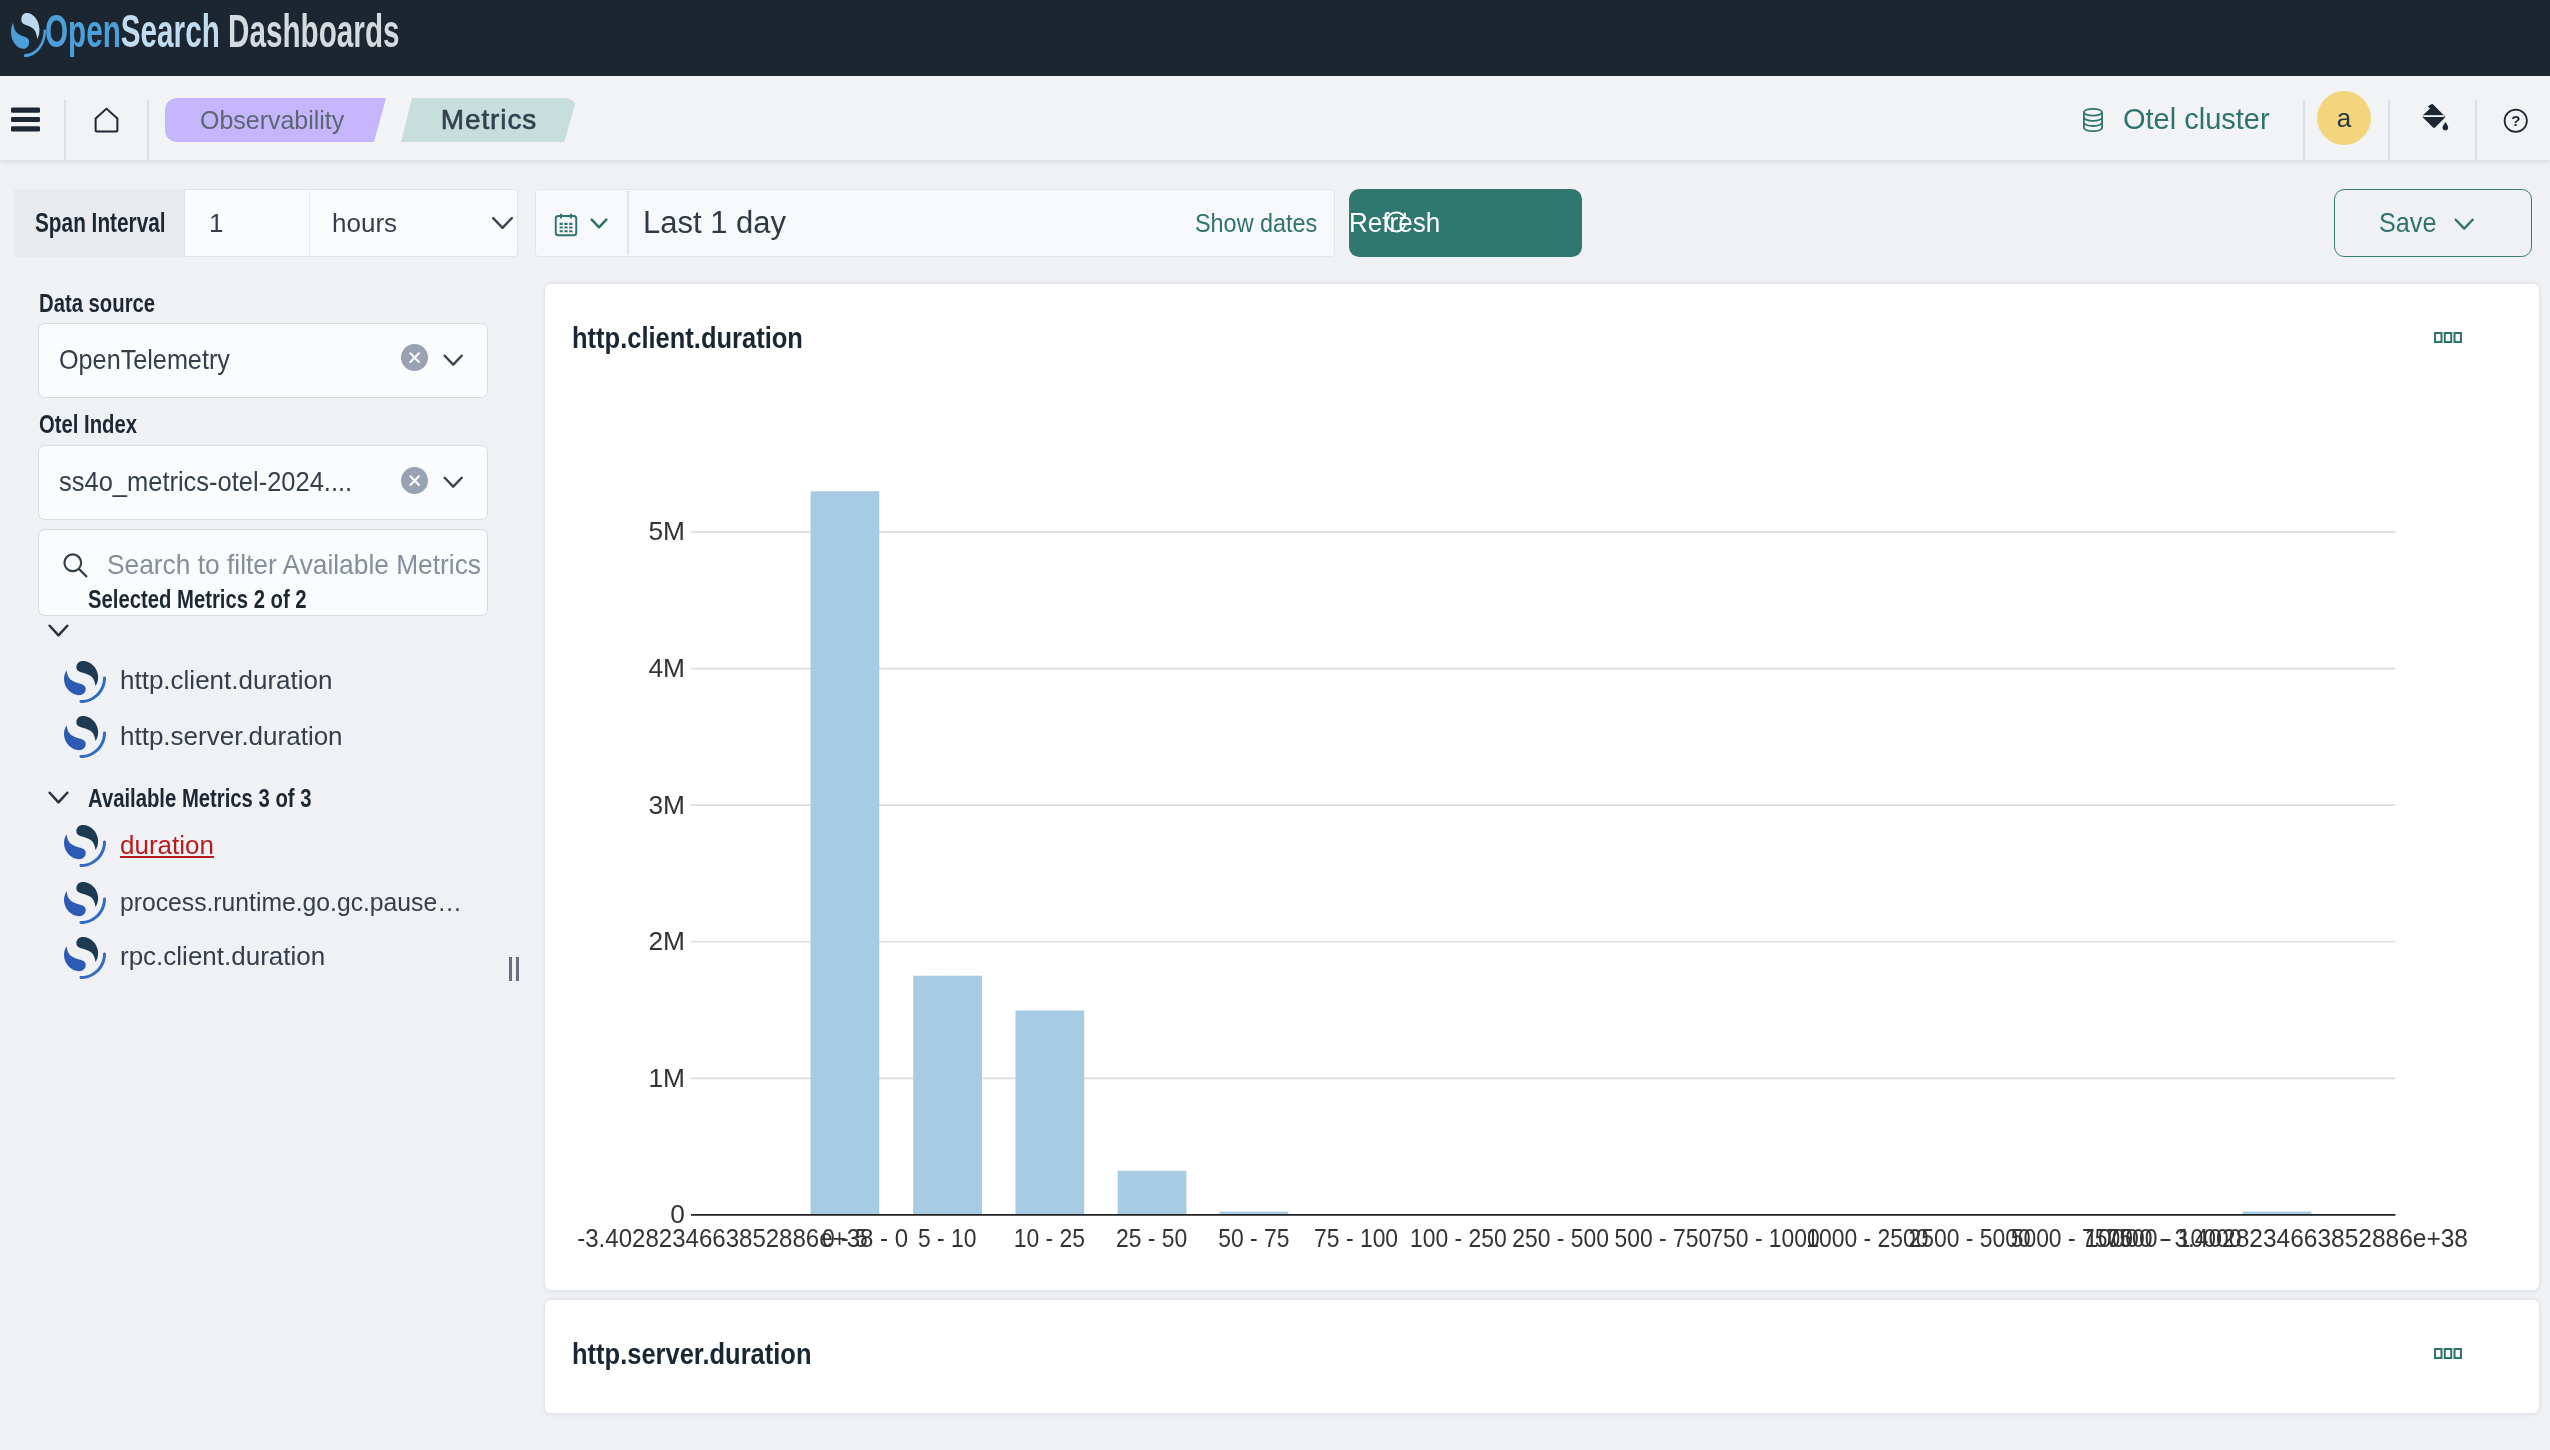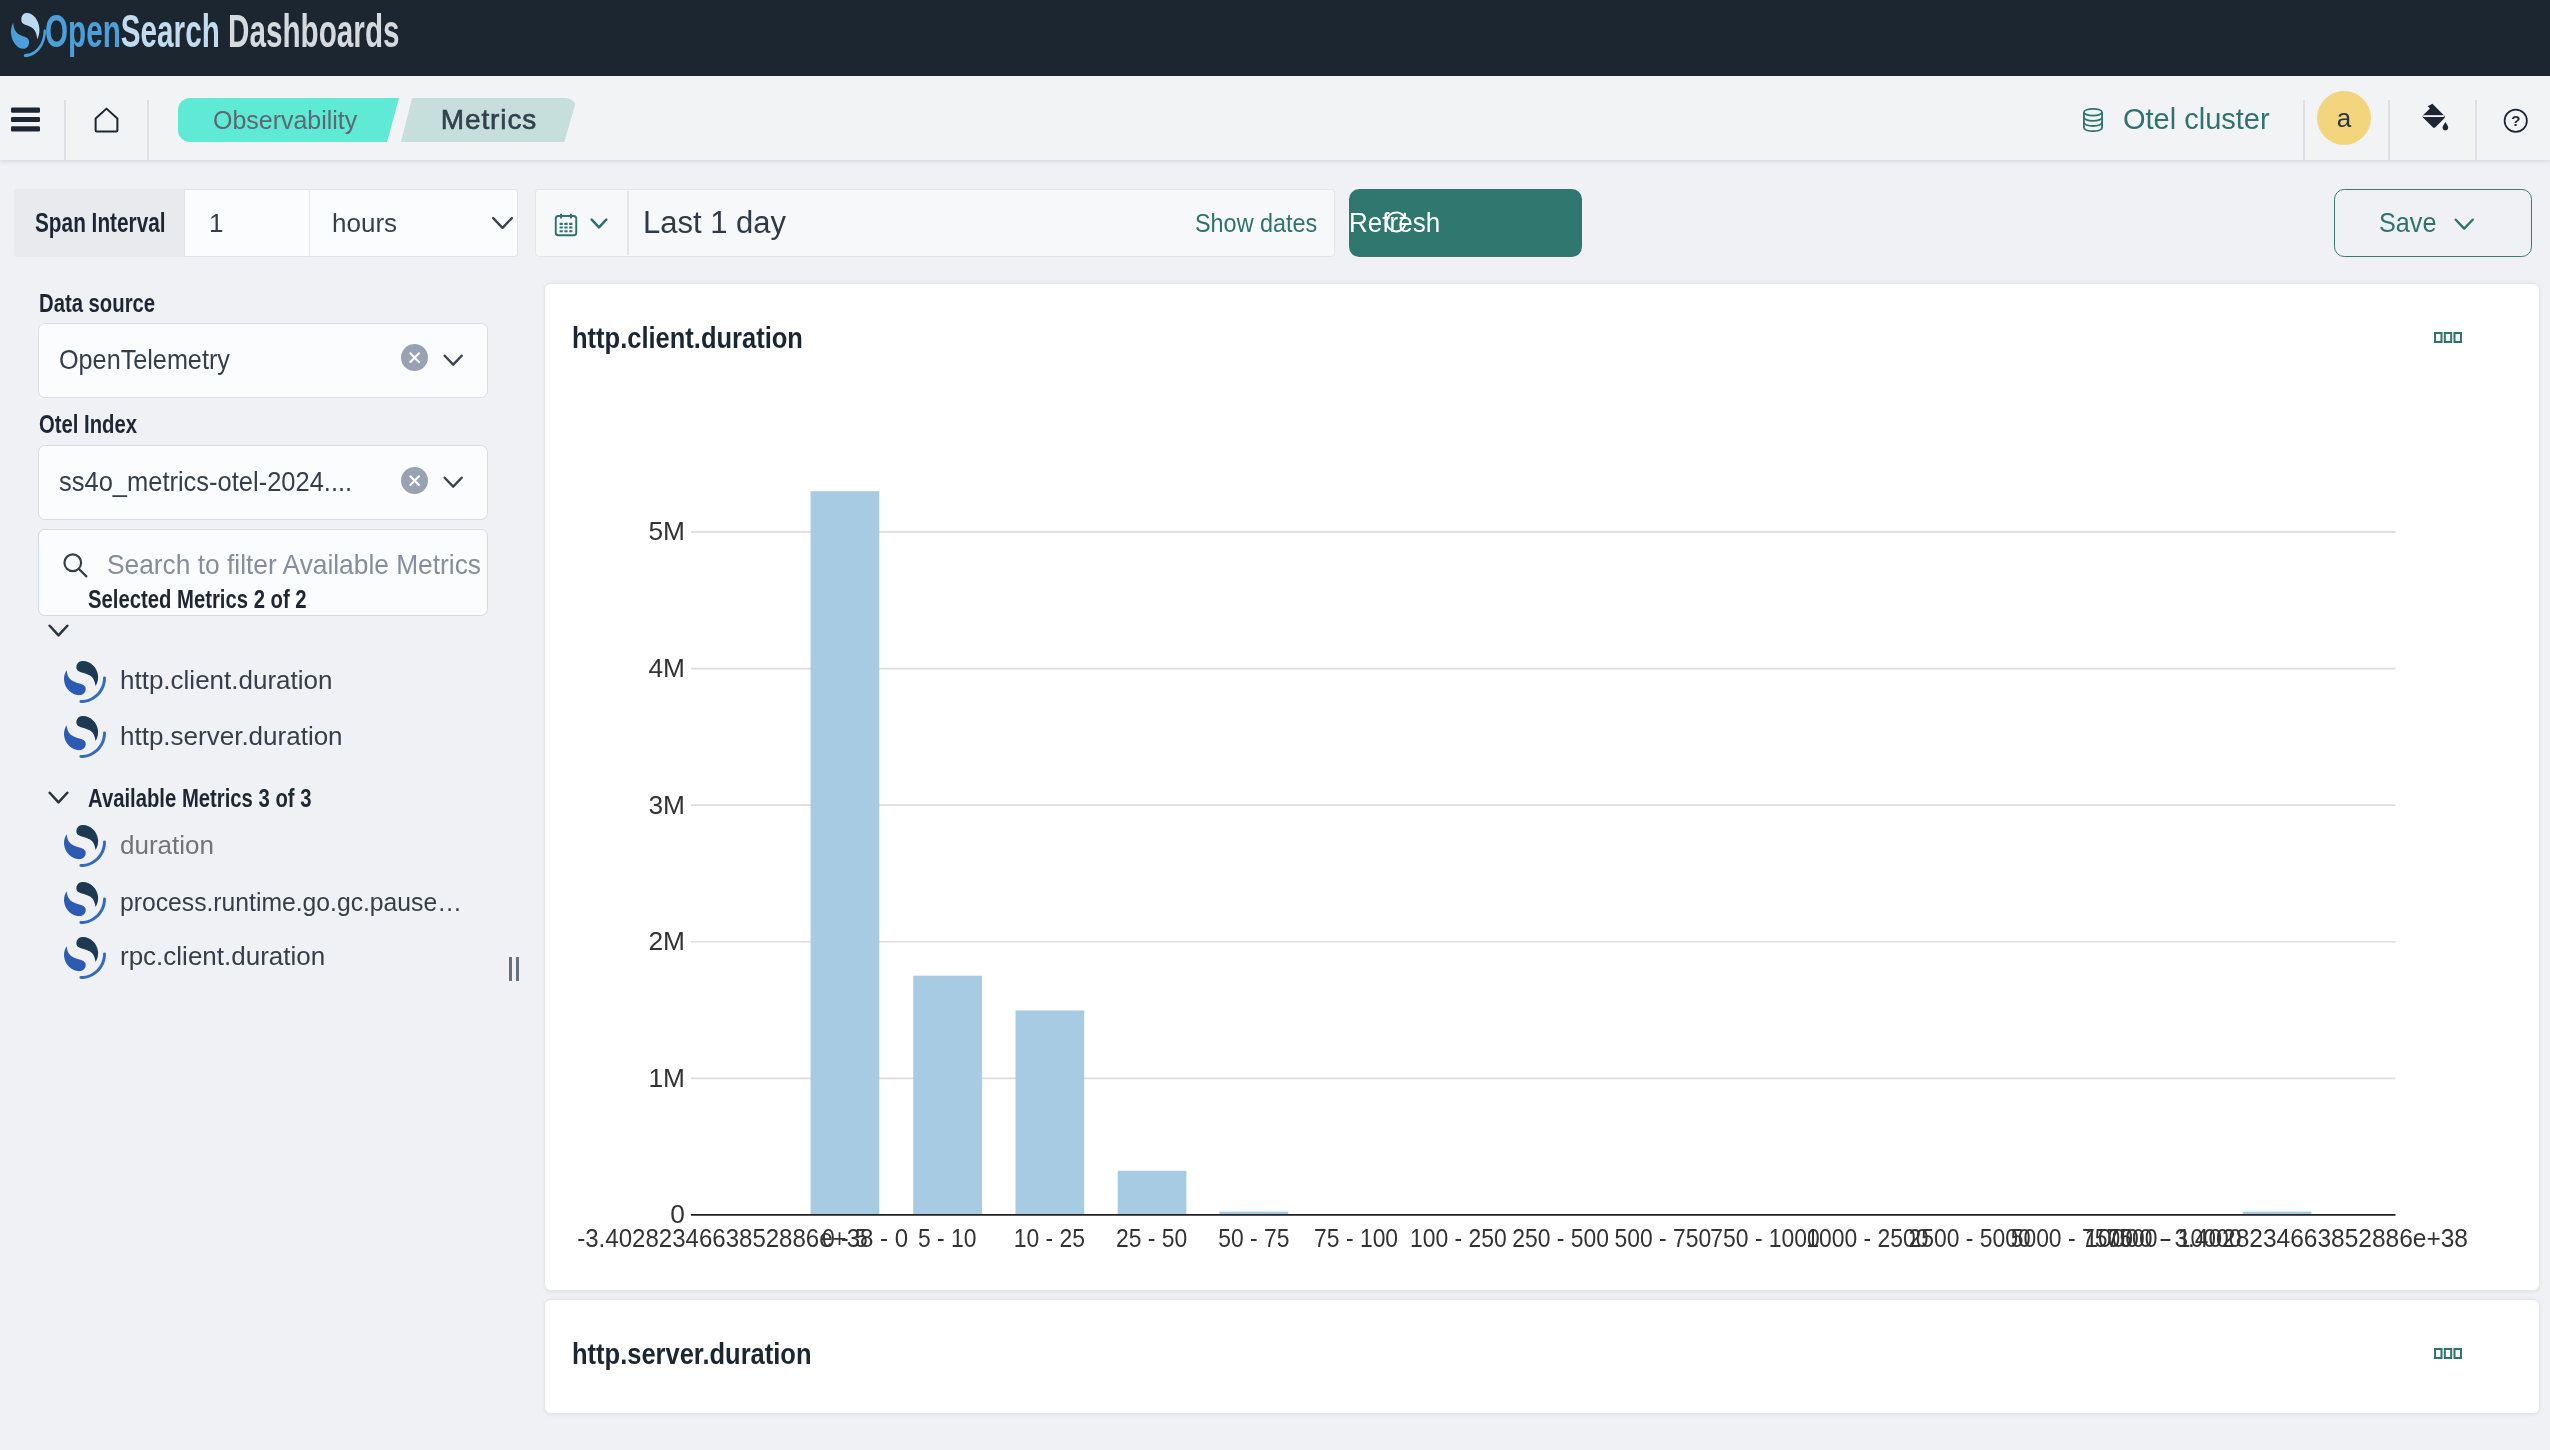--- a/index.html
+++ b/index.html
@@ -39,21 +39,21 @@
   <svg class="abs" style="left:11px; top:105px;" width="29" height="29" viewBox="0 0 34 34">
     <rect x="0" y="3" width="34" height="6" rx="1.5" fill="#1d2733"></rect>
     <rect x="0" y="14" width="34" height="6" rx="1.5" fill="#1d2733"></rect>
     <rect x="0" y="25" width="34" height="6" rx="1.5" fill="#1d2733"></rect>
   </svg>
   <div class="vsep" style="left:64px; top:100px; height:60px;"></div>
   <svg class="abs" style="left:92px; top:105px;" width="29" height="29" viewBox="0 0 16 16">
     <path d="M2 7.5 8 2l6 5.5V14a0.6 0.6 0 0 1-.6.6H2.6A0.6 0.6 0 0 1 2 14Z" fill="none" stroke="#1d2733" stroke-width="1.1" stroke-linejoin="round"></path>
   </svg>
   <div class="vsep" style="left:147px; top:100px; height:60px;"></div>
-  <div class="pill" style="left:178px; width:221px; background:#5eead4; border-radius:12px 0 0 12px;
+  <div class="pill" style="left:165px; width:221px; background:#c4b5fd; border-radius:12px 0 0 12px;
        clip-path:polygon(0 0, 100% 0, calc(100% - 12px) 100%, 0 100%);">
     <span class="t" style="font-size:26px; color:#5d6773; transform:scaleX(0.96);">Observability</span>
   </div>
   <div class="pill" style="left:401px; width:176px; background:#c6dfdd; border-radius:0 12px 12px 0;
        clip-path:polygon(11px 0, 100% 0, calc(100% - 12.7px) 100%, 0 100%);">
     <span class="t" style="font-size:28px; color:#32414d; letter-spacing:0.9px; -webkit-text-stroke:0.6px #32414d;">Metrics</span>
   </div>
   <svg class="abs" style="left:2080px; top:107px;" width="26" height="26" viewBox="0 0 16 16">
     <g fill="none" stroke="#2e736c" stroke-width="1.1">
       <ellipse cx="8" cy="3.2" rx="5.6" ry="2.1"></ellipse>
@@ -195,21 +195,21 @@
     <path d="M2 2 12.5 13.5 23 2" fill="none" stroke="#2a3440" stroke-width="3" stroke-linecap="round" stroke-linejoin="round"></path>
   </svg>
   <div class="abs" style="left:88px; top:783px; height:31px; line-height:31px;">
     <span class="t" style="font-size:25.5px; font-weight:bold; color:#1d2733; transform:scaleX(0.795);">Available Metrics 3 of 3</span>
   </div>
 
   <svg class="abs os-mark" style="left:64px; top:825px;" width="42" height="42" viewBox="0 0 64 64">
       <use href="#osmark"></use>
     </svg>
   <div class="abs" style="left:120px; top:828px; height:34px; line-height:34px;">
-    <span class="t" style="font-size:26px; color:#737373;">duration</span>
+    <span class="t" style="font-size:26px; color:#b91c1c;text-decoration:underline;">duration</span>
   </div>
 
   <svg class="abs os-mark" style="left:64px; top:882px;" width="42" height="42" viewBox="0 0 64 64">
       <use href="#osmark"></use>
     </svg>
   <div class="abs" style="left:120px; top:885px; height:34px; line-height:34px;">
     <span class="t" style="font-size:26px; color:#353e4a; transform:scaleX(0.95);">process.runtime.go.gc.pause…</span>
   </div>
 
   <svg class="abs os-mark" style="left:64px; top:937px;" width="42" height="42" viewBox="0 0 64 64">

